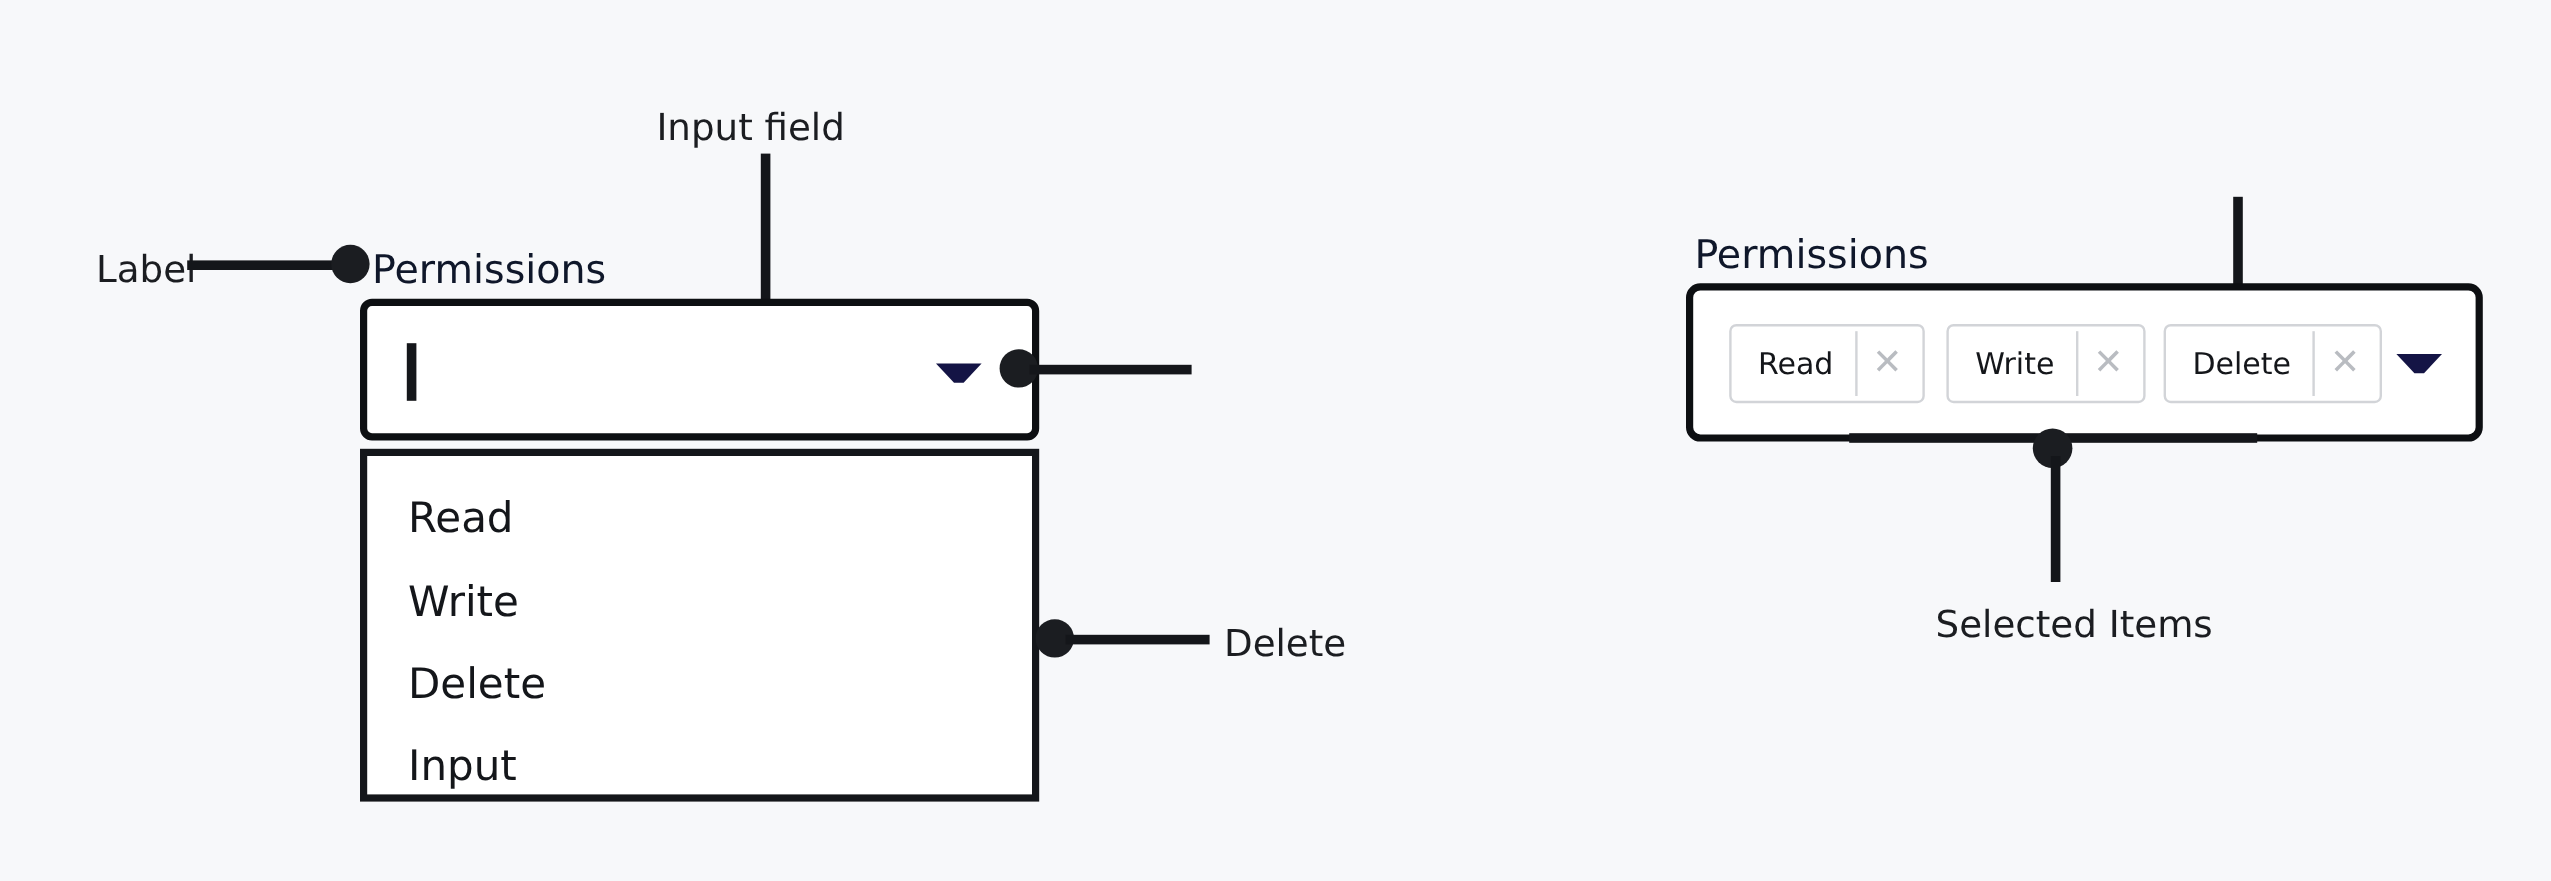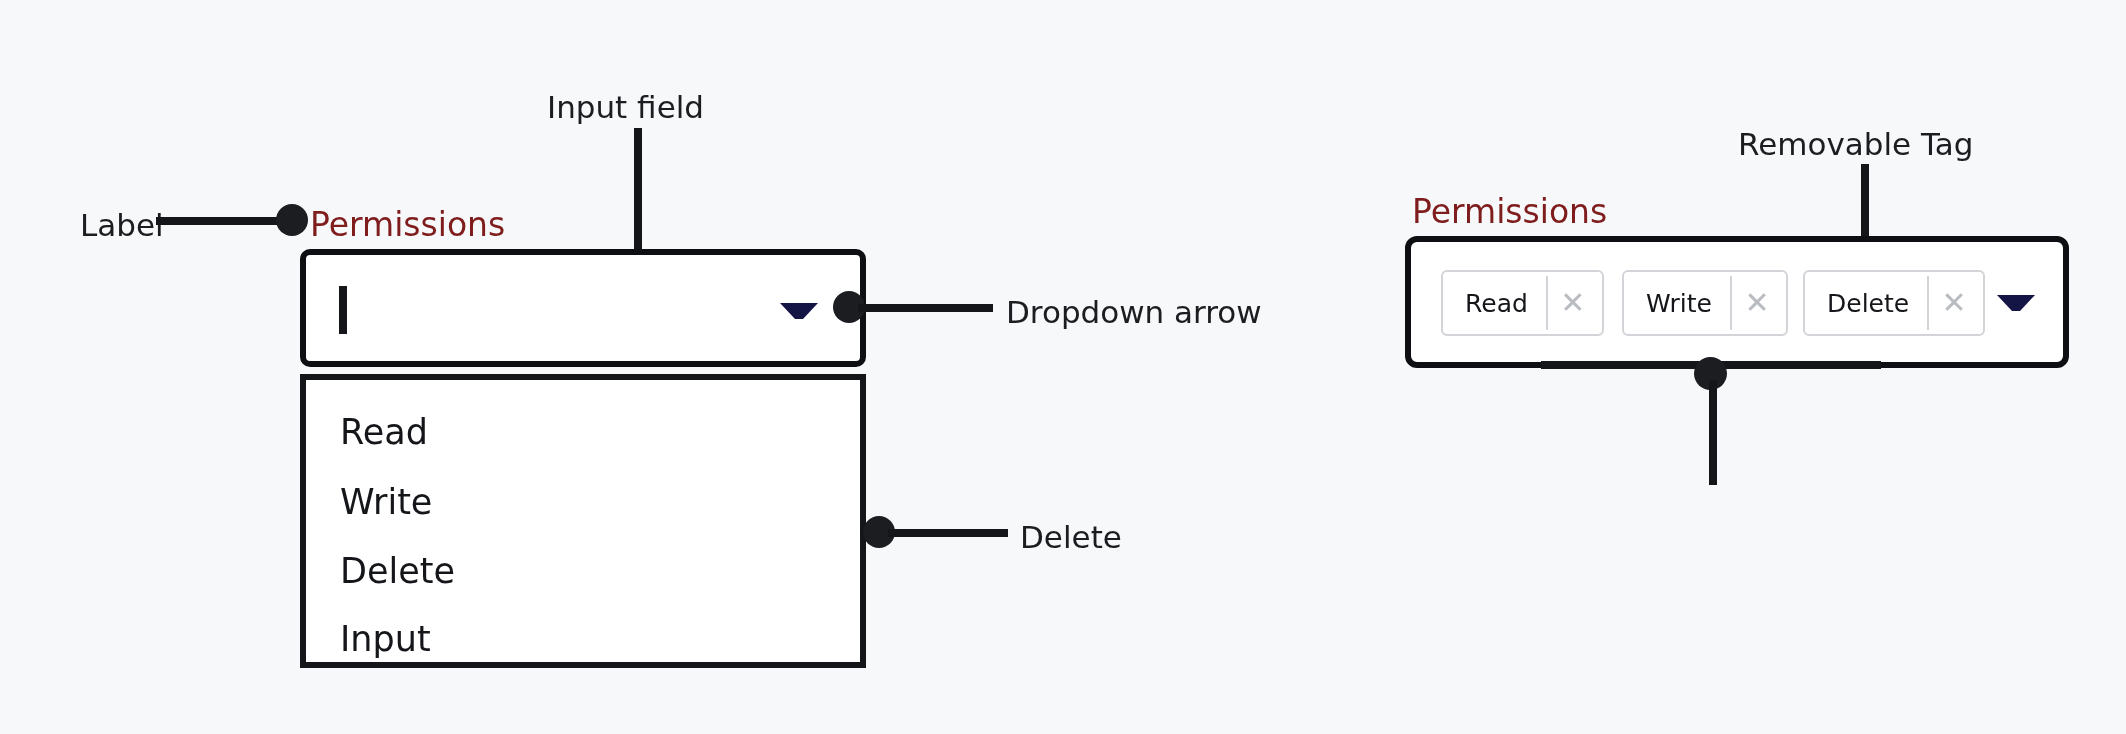--- a/index.html
+++ b/index.html
@@ -44,21 +44,21 @@
     position: absolute;
     border-radius: 50%;
     background: #1b1d21;
   }
 
   
   .field-label {
     position: absolute;
     font-family: "DejaVu Sans", sans-serif;
     font-size: 33px;
-    color: #7f1d1d;
+    color: #0f172a;
     white-space: nowrap;
     line-height: 1;
   }
 
   .input-box {
     position: absolute;
     background: #ffffff;
     border: 6px solid #0d0f12;
     border-radius: 10px;
   }
@@ -154,34 +154,32 @@
 
   <div class="field-label" style="left:298px; top:196px;">Permissions</div>
 
   <div class="input-box" style="left:292px; top:241px; width:566px; height:118px;">
     <div class="caret" style="left:33px; top:31px; height:48px;"></div>
     <div class="tri" style="right:42px; top:48px;"></div>
   </div>
 
   <div class="dot" style="left:825px; top:283px; width:32px; height:32px;"></div>
   <div class="conn-h" style="left:850px; top:296px; width:135px;"></div>
-  <div class="anno" style="left:994px; top:285px;">Dropdown arrow</div>
 
   <div class="overlay-box" style="left:292px; top:366px; width:566px; height:294px;">
     <div class="option" style="left:30px; top:31px;">Read</div>
     <div class="option" style="left:30px; top:101px;">Write</div>
     <div class="option" style="left:30px; top:170px;">Delete</div>
     <div class="option" style="left:30px; top:238px;">Input</div>
   </div>
 
   <div class="dot" style="left:855px; top:508px; width:32px; height:32px;"></div>
   <div class="conn-h" style="left:880px; top:521px; width:120px;"></div>
   <div class="anno" style="left:1008px; top:510px;">Delete</div>
 
-  <div class="anno" style="left:1726px; top:117px;">Removable Tag</div>
   <div class="conn-v" style="left:1853px; top:156px; height:97px;"></div>
   <div class="dot" style="left:1838px; top:240px; width:33px; height:33px;"></div>
 
   <div class="field-label" style="left:1400px; top:183px;">Permissions</div>
 
   <div class="tags-box" style="left:1397px; top:228px; width:664px; height:132px;">
 
     <div class="tag" style="left:30px; top:28px;">
       <span class="tag-label">Read</span>
       <span class="tag-x">✕</span>
@@ -196,14 +194,15 @@
       <span class="tag-label">Delete</span>
       <span class="tag-x">✕</span>
     </div>
 
     <div class="tri" style="left:586px; top:53px;"></div>
   </div>
 
   <div class="bracket" style="left:1533px; top:353px; width:340px;"></div>
   <div class="dot" style="left:1686px; top:349px; width:33px; height:33px;"></div>
   <div class="conn-v" style="left:1701px; top:372px; height:105px;"></div>
+  <div class="anno" style="left:1601px; top:494px;">Selected Items</div>
 
 </div>
 
 </body></html>

